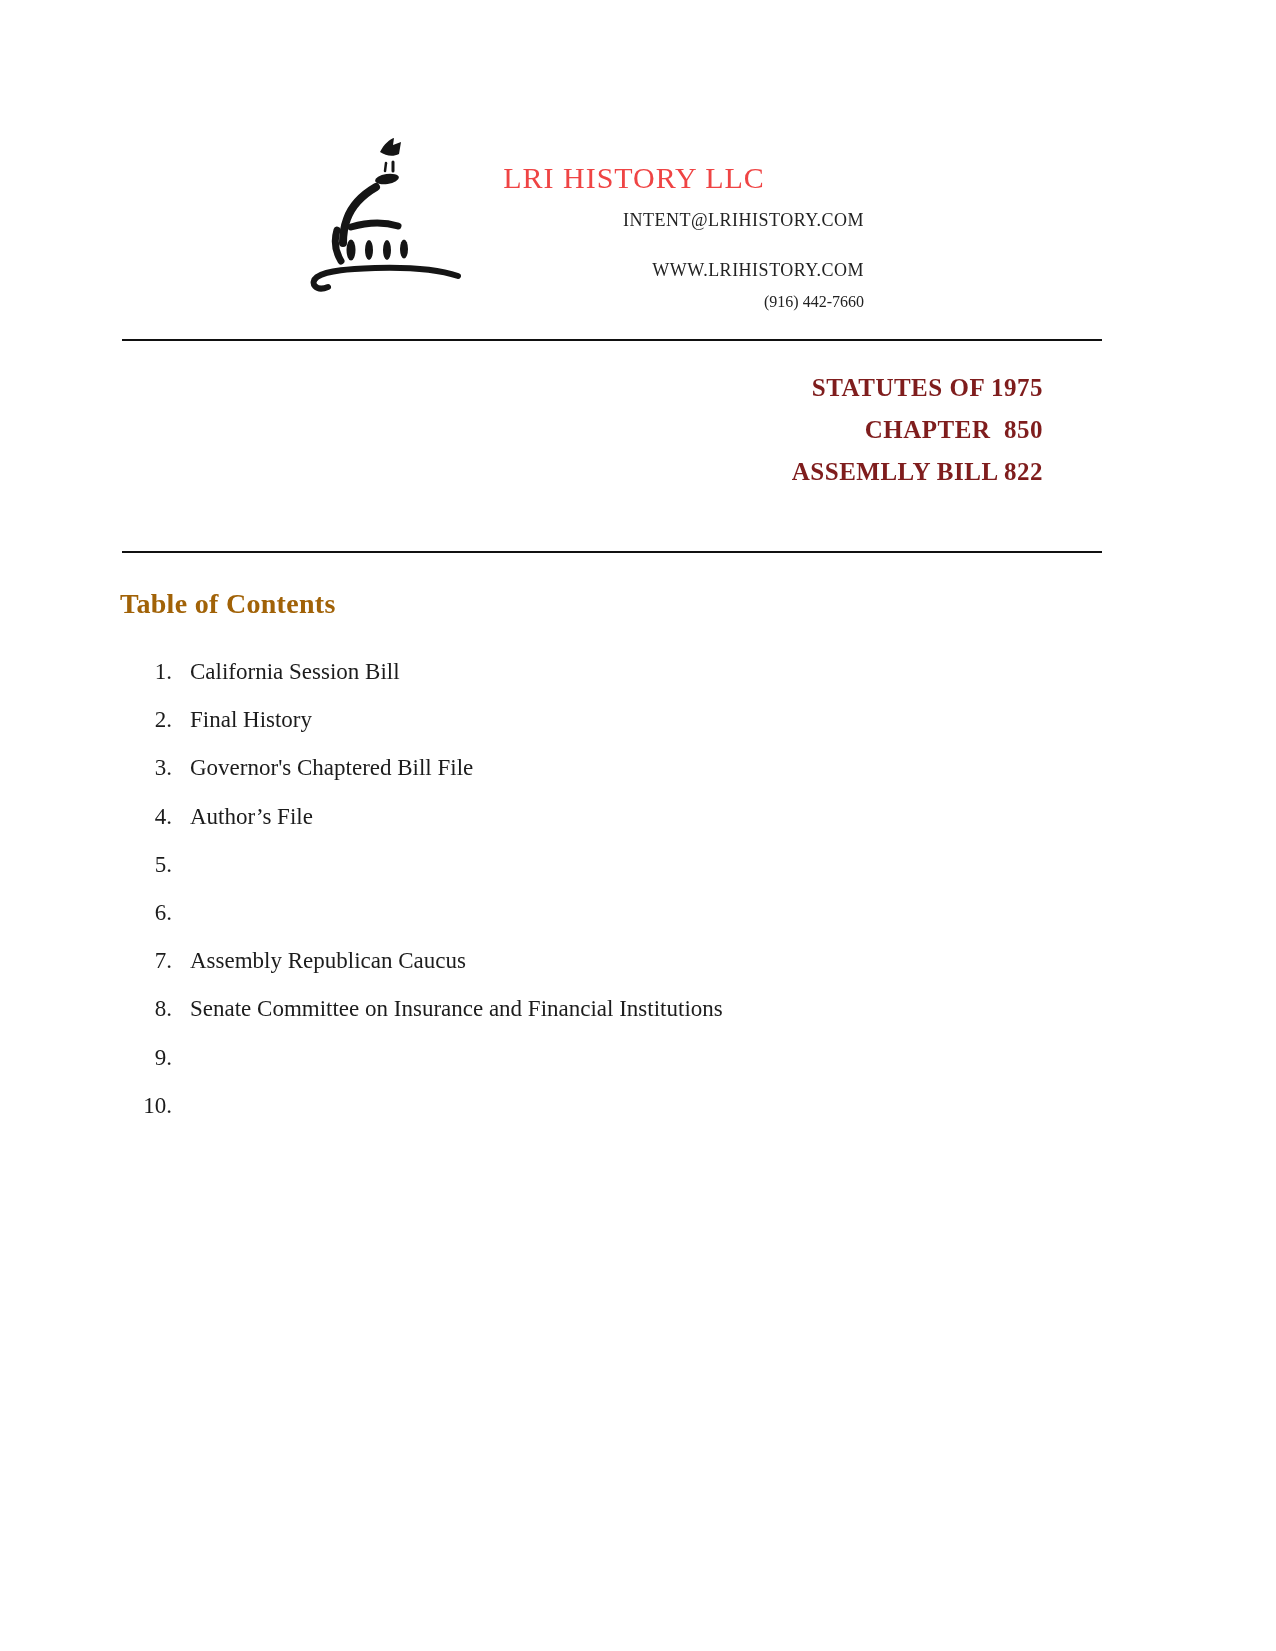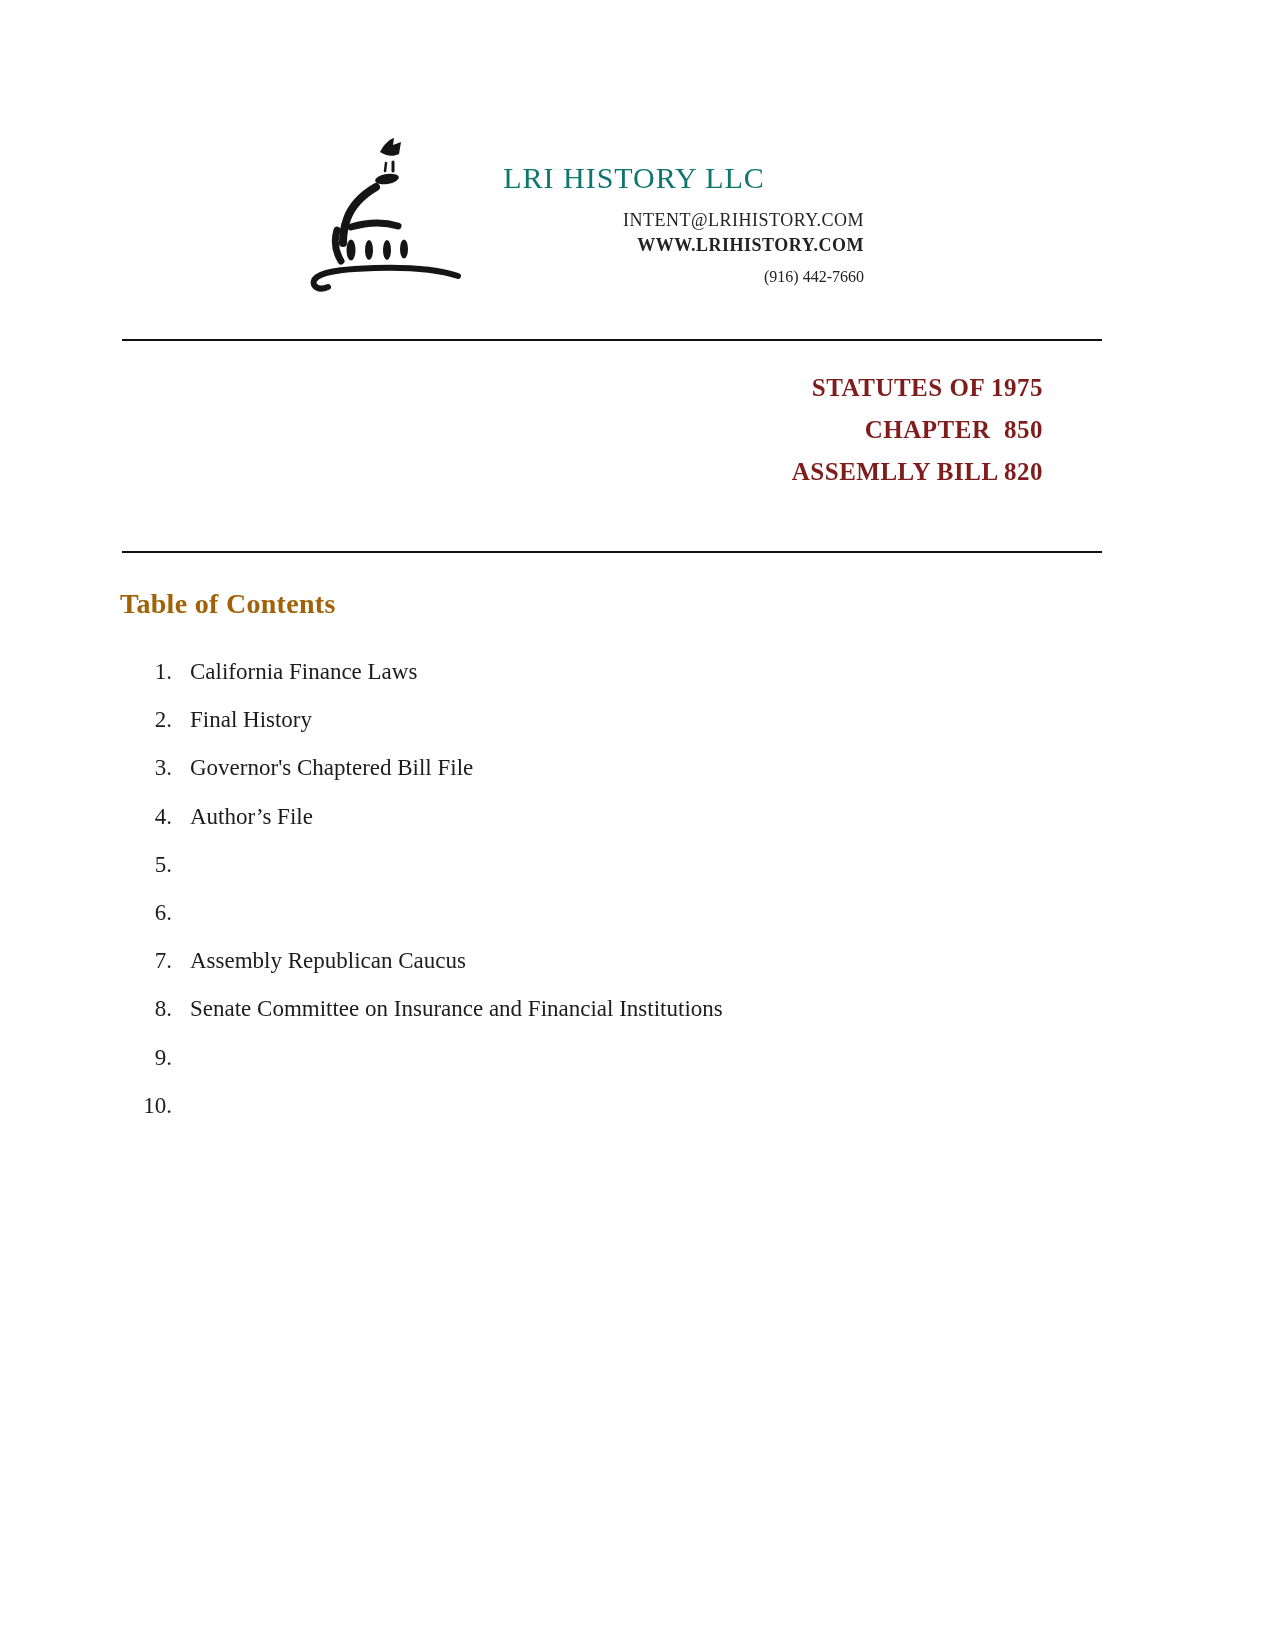--- a/index.html
+++ b/index.html
@@ -29,31 +29,31 @@
   .header-text {
     position: absolute;
     left: 404px;
     top: 160px;
     width: 460px;
     text-align: center;
   }
   .company-name {
     font-size: 30px;
     letter-spacing: 1px;
-    color: #0f766e;
+    color: #ef4444;
     line-height: 36px;
     white-space: pre;
   }
   .contact-line {
     color: #222222;
     white-space: pre;
     text-align: right;
   }
   .contact-email   { margin-top: 14px; font-size: 18px; letter-spacing: 0.5px; }
-  .contact-website { margin-top: 4px; font-size: 18px; letter-spacing: 0.5px; font-weight: bold; }
+  .contact-website { margin-top: 29px; font-size: 18px; letter-spacing: 0.5px; }
   .contact-phone   { margin-top: 12px; font-size: 16px; }
 
   
   .rule {
     position: absolute;
     left: 122px;
     width: 980px;
     height: 2px;
     background: #111111;
   }
@@ -143,29 +143,29 @@
     <div class="contact-line contact-website">WWW.LRIHISTORY.COM</div>
     <div class="contact-line contact-phone">(916) 442-7660</div>
   </div>
 
   <div class="rule rule-top"></div>
   <div class="rule rule-bottom"></div>
 
   <div class="title-block">
     <div>STATUTES OF 1975</div>
     <div>CHAPTER  850</div>
-    <div>ASSEMLLY BILL 820</div>
+    <div>ASSEMLLY BILL 822</div>
   </div>
 
   <div class="toc-heading">Table of Contents</div>
 
   <div class="toc-list">
     <div class="toc-item">
       <span class="toc-num">1.</span>
-      <span class="toc-label">California Finance Laws</span>
+      <span class="toc-label">California Session Bill</span>
     </div>
     <div class="toc-item">
       <span class="toc-num">2.</span>
       <span class="toc-label">Final History</span>
     </div>
     <div class="toc-item">
       <span class="toc-num">3.</span>
       <span class="toc-label">Governor's Chaptered Bill File</span>
     </div>
     <div class="toc-item">

